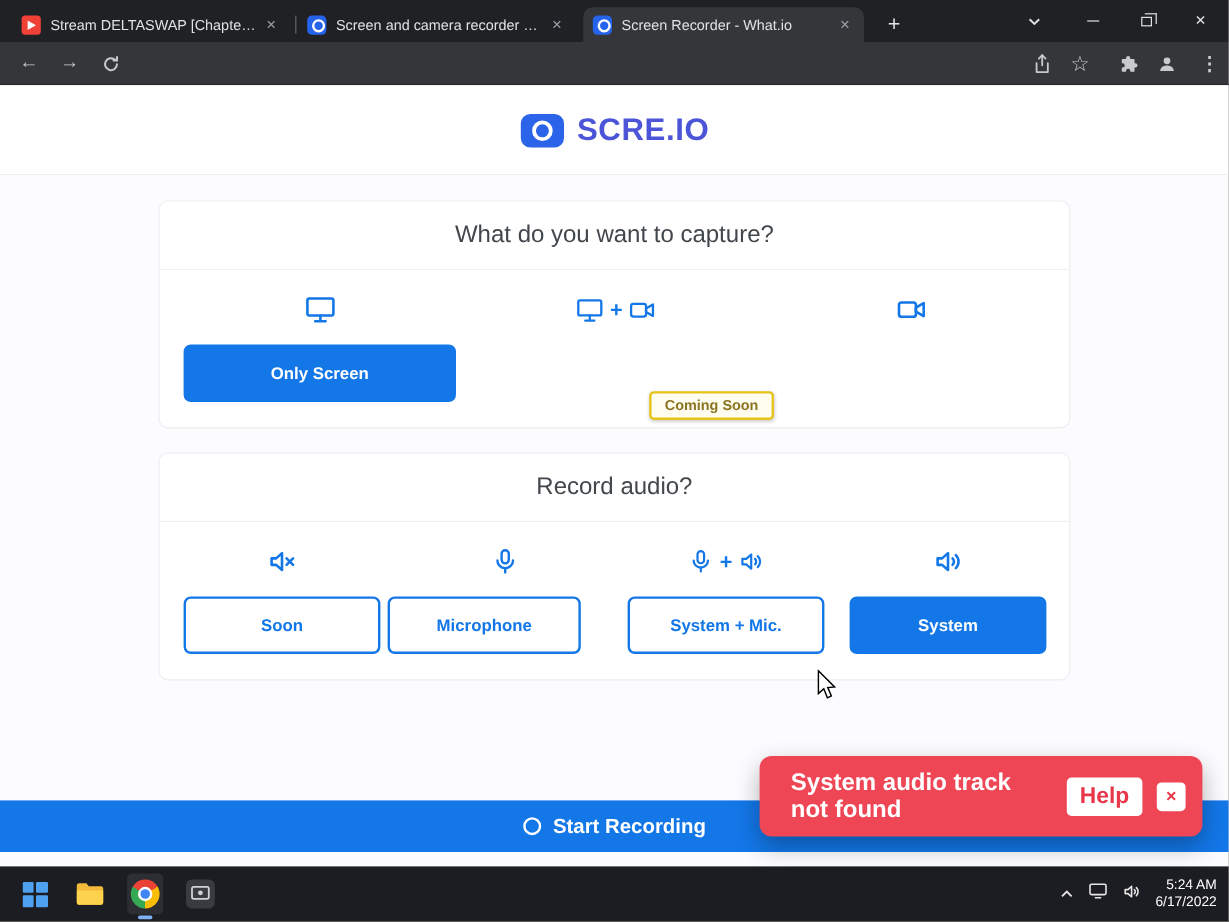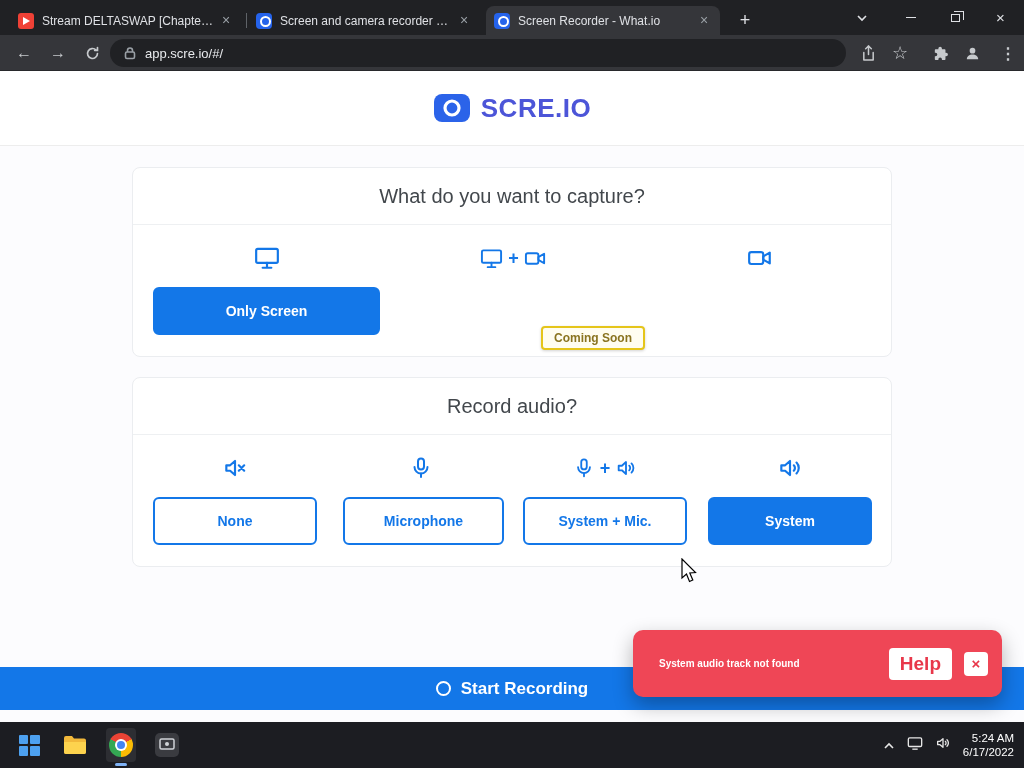--- a/index.html
+++ b/index.html
@@ -42,21 +42,21 @@
   .tb-btn { position:absolute; top:6px; width:24px; height:24px; display:flex; align-items:center;
             justify-content:center; font-size:16px; color:#c7cacd; border-radius:50%; }
   .addressbar { position:absolute; left:110px; top:4px; width:736px; height:28px; background:#202124;
             border-radius:14px; display:flex; align-items:center; padding:0 14px; color:#e8eaed;
             font-size:13px; }
   .addressbar svg { margin-right:9px; }
 
   
   .page-header { position:absolute; top:71px; left:0; width:1024px; height:75px; background:#fff;
             border-bottom:1px solid #ededed; display:flex; align-items:center; justify-content:center; }
-  .logo { display:flex; align-items:flex-start; gap:10px; }
+  .logo { display:flex; align-items:flex-end; gap:10px; }
   .logo-text { font-size:26px; font-weight:800; color:#4c55d8; letter-spacing:.5px; }
   .page-body { position:absolute; top:146px; left:0; width:1024px; height:576px; background:#fcfcfe; }
 
   .card { position:absolute; left:132px; width:760px; height:190px; background:#fff;
           border:1px solid #ebedf0; border-radius:8px; }
   .card-capture { top:167px; } .card-audio { top:377px; }
   .card-header { height:57px; border-bottom:1px solid #eef0f2; display:flex; align-items:center;
           justify-content:center; font-size:20px; color:#42474c; }
   .icon-slot { position:absolute; top:74px; height:32px; display:flex; align-items:center;
           justify-content:center; color:#1377e8; }
@@ -71,21 +71,21 @@
           box-shadow:0 1px 3px rgba(0,0,0,.18); z-index:3; }
 
   .record-bar { position:absolute; top:667px; left:0; width:1024px; height:43px; background:#1377e8;
           display:flex; align-items:center; justify-content:center; gap:10px; color:#fff;
           font-size:17px; font-weight:700; cursor:pointer; }
   .rec-circle { width:15px; height:15px; border:2px solid #fff; border-radius:50%; }
 
   .toast { position:absolute; left:633px; top:630px; width:369px; height:67px; background:#ef4656;
           border-radius:10px; box-shadow:0 8px 20px rgba(0,0,0,.3); display:flex; align-items:center;
           padding:0 14px 0 26px; gap:12px; z-index:5; }
-  .toast-msg { color:#fff; font-size:10px; font-weight:700; flex:1; }
+  .toast-msg { color:#fff; font-size:20px; font-weight:700; flex:1; }
   .toast-help { background:#fff; color:#e8374a; font-weight:700; font-size:19px; padding:5px 11px;
           border-radius:4px; cursor:pointer; }
   .toast-close { width:24px; height:24px; background:#fff; color:#e8374a; border-radius:4px;
           display:flex; align-items:center; justify-content:center; font-size:15px; font-weight:700;
           cursor:pointer; }
 
   
   .taskbar { position:absolute; top:722px; left:0; width:1024px; height:46px; background:#1c1d22;
           display:flex; align-items:center; }
   .tb-icons { display:flex; margin-left:14px; gap:16px; }
@@ -146,27 +146,20 @@
 
   <div class="toolbar">
     <div class="tb-btn" style="left:12px">←</div>
     <div class="tb-btn" style="left:46px">→</div>
     <div class="tb-btn" style="left:80px">
       <svg width="15" height="15" viewBox="0 0 16 16" fill="none" stroke="#c7cacd" stroke-width="1.8" stroke-linecap="round">
           <path d="M13.3 8a5.3 5.3 0 1 1-1.5-3.7"></path>
           <path d="M13.3 1.6v3h-3"></path>
         </svg>
     </div>
-    <div class="addressbar">
-      <svg width="12" height="14" viewBox="0 0 12 14" fill="none" stroke="#9aa0a6" stroke-width="1.6">
-          <rect x="1.5" y="6" width="9" height="6.5" rx="1.5"></rect>
-          <path d="M3.5 6V4.5a2.5 2.5 0 0 1 5 0V6"></path>
-        </svg>
-      <span>app.scre.io/#/</span>
-    </div>
     <div class="tb-btn" style="left:856px">
       <svg width="15" height="17" viewBox="0 0 16 18" fill="none" stroke="#c7cacd" stroke-width="1.6" stroke-linecap="round" stroke-linejoin="round">
           <path d="M3 8v8h10V8"></path>
           <path d="M8 1v9"></path>
           <path d="M5 4l3-3 3 3"></path>
         </svg>
     </div>
     <div class="tb-btn" style="left:888px;font-size:18px">☆</div>
     <div class="tb-btn" style="left:928px">
       <svg width="17" height="17" viewBox="0 0 24 24" fill="#c7cacd">
@@ -255,22 +248,22 @@
         </svg>
     </div>
     <div class="icon-slot" style="left:575px;width:164px">
       <svg width="26" height="26" viewBox="0 0 24 24" fill="none" stroke="currentColor" stroke-width="2" stroke-linecap="round" stroke-linejoin="round">
           <path d="M4 9.5H7.5L12 5.5v13L7.5 14.5H4z"></path>
           <path d="M15.5 9.5a3.5 3.5 0 0 1 0 5"></path>
           <path d="M18 7a7 7 0 0 1 0 10"></path>
         </svg>
     </div>
 
-    <div class="opt-btn outline" style="left:20px;width:164px">None</div>
-    <div class="opt-btn outline" style="left:210px;width:161px">Microphone</div>
+    <div class="opt-btn outline" style="left:20px;width:164px">Soon</div>
+    <div class="opt-btn outline" style="left:190px;width:161px">Microphone</div>
     <div class="opt-btn filled" style="left:575px;width:164px">System</div>
     <div class="opt-btn outline" style="left:390px;width:164px">System + Mic.</div>
   </div>
 
   <div class="record-bar">
     <span class="rec-circle"></span>
     <span>Start Recording</span>
   </div>
 
   <div class="toast">

